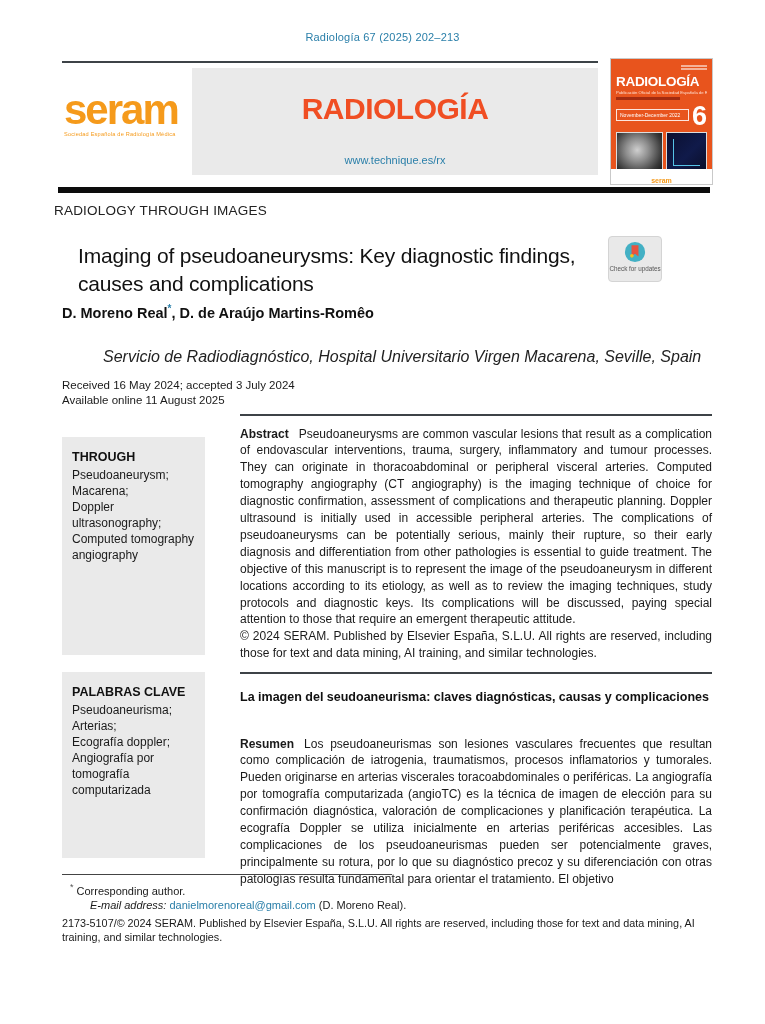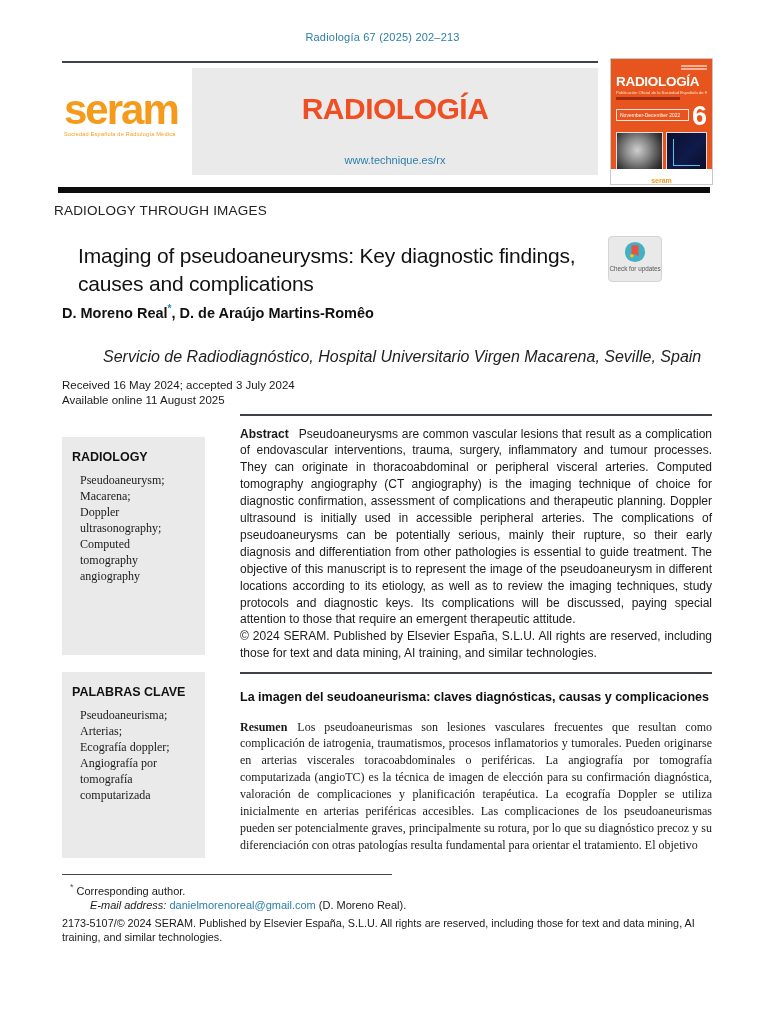--- a/index.html
+++ b/index.html
@@ -87,35 +87,35 @@
   .affiliation{position:absolute;top:348px;left:62px;font-size:16px;font-style:italic;color:#222;margin-left:41px;}
   .dates{position:absolute;top:378px;left:62px;font-size:11.5px;line-height:15px;color:#1a1a1a;}
   
   .kw-box{
     position:absolute;left:62px;width:143px;background:#eaeaea;
     box-sizing:border-box;padding:13px 10px;
   }
   .kw-box.en{top:437px;height:218px;}
   .kw-box.es{top:672px;height:186px;}
   .kw-heading{font-size:12.5px;font-weight:700;color:#111;margin-bottom:3px;}
-  .kw-list{list-style:none;margin:8px;padding:0;font-family:Liberation Serif, serif;}
+  .kw-list{list-style:none;margin:0;padding:0;}
   .kw-list li{font-size:12px;line-height:16px;color:#1a1a1a;}
   
   .col{position:absolute;left:240px;width:472px;}
   .col.abstract-col{top:414px;}
   .col.spanish-col{top:672px;}
   .col-rule{height:1.5px;background:#3d4347;width:100%;}
   .para{
     font-size:12px;line-height:16.9px;color:#1a1a1a;text-align:justify;
     margin-top:10px;
   }
   .para .plabel{font-weight:700;padding-right:10px;}
   .copyright{font-size:12px;line-height:16.9px;color:#1a1a1a;text-align:justify;}
   .es-title{font-size:12.5px;font-weight:700;color:#111;margin:16px 0 0 0;}
-  .spanish-col .para{margin-top:15px;font-family:Liberation Serif, serif;}
+  .spanish-col .para{margin-top:32px;}
   
   .foot-rule{position:absolute;top:874px;left:62px;width:330px;height:1px;background:#444;}
   .footnote{position:absolute;top:880px;left:70px;font-size:11px;line-height:14.5px;color:#1a1a1a;}
   .footnote .fn-marker{color:#555;font-size:9px;vertical-align:super;margin-right:3px;}
   .footnote .fn-line2{margin-left:20px;}
   .footnote .email-label{font-style:italic;}
   .footnote .email{color:#2a7fa9;cursor:pointer;}
   .footer-line{
     position:absolute;top:916px;left:62px;width:650px;
     font-size:10.8px;line-height:14px;color:#1a1a1a;
@@ -179,21 +179,21 @@
   <div class="authors"><span>D. Moreno Real</span><span class="marker">*</span><span>, D. de Araújo Martins-Romêo</span></div>
 
   <div class="affiliation">Servicio de Radiodiagnóstico, Hospital Universitario Virgen Macarena, Seville, Spain</div>
 
   <div class="dates">
     <div>Received 16 May 2024; accepted 3 July 2024</div>
     <div>Available online 11 August 2025</div>
   </div>
 
   <div class="kw-box en">
-    <div class="kw-heading">RADIOLOGY</div>
+    <div class="kw-heading">THROUGH</div>
     <ul class="kw-list">
       <li>Pseudoaneurysm;</li>
       <li>Macarena;</li>
       <li>Doppler ultrasonography;</li>
       <li>Computed tomography angiography</li>
     </ul>
   </div>
 
   <div class="col abstract-col">
     <div class="col-rule"></div>

